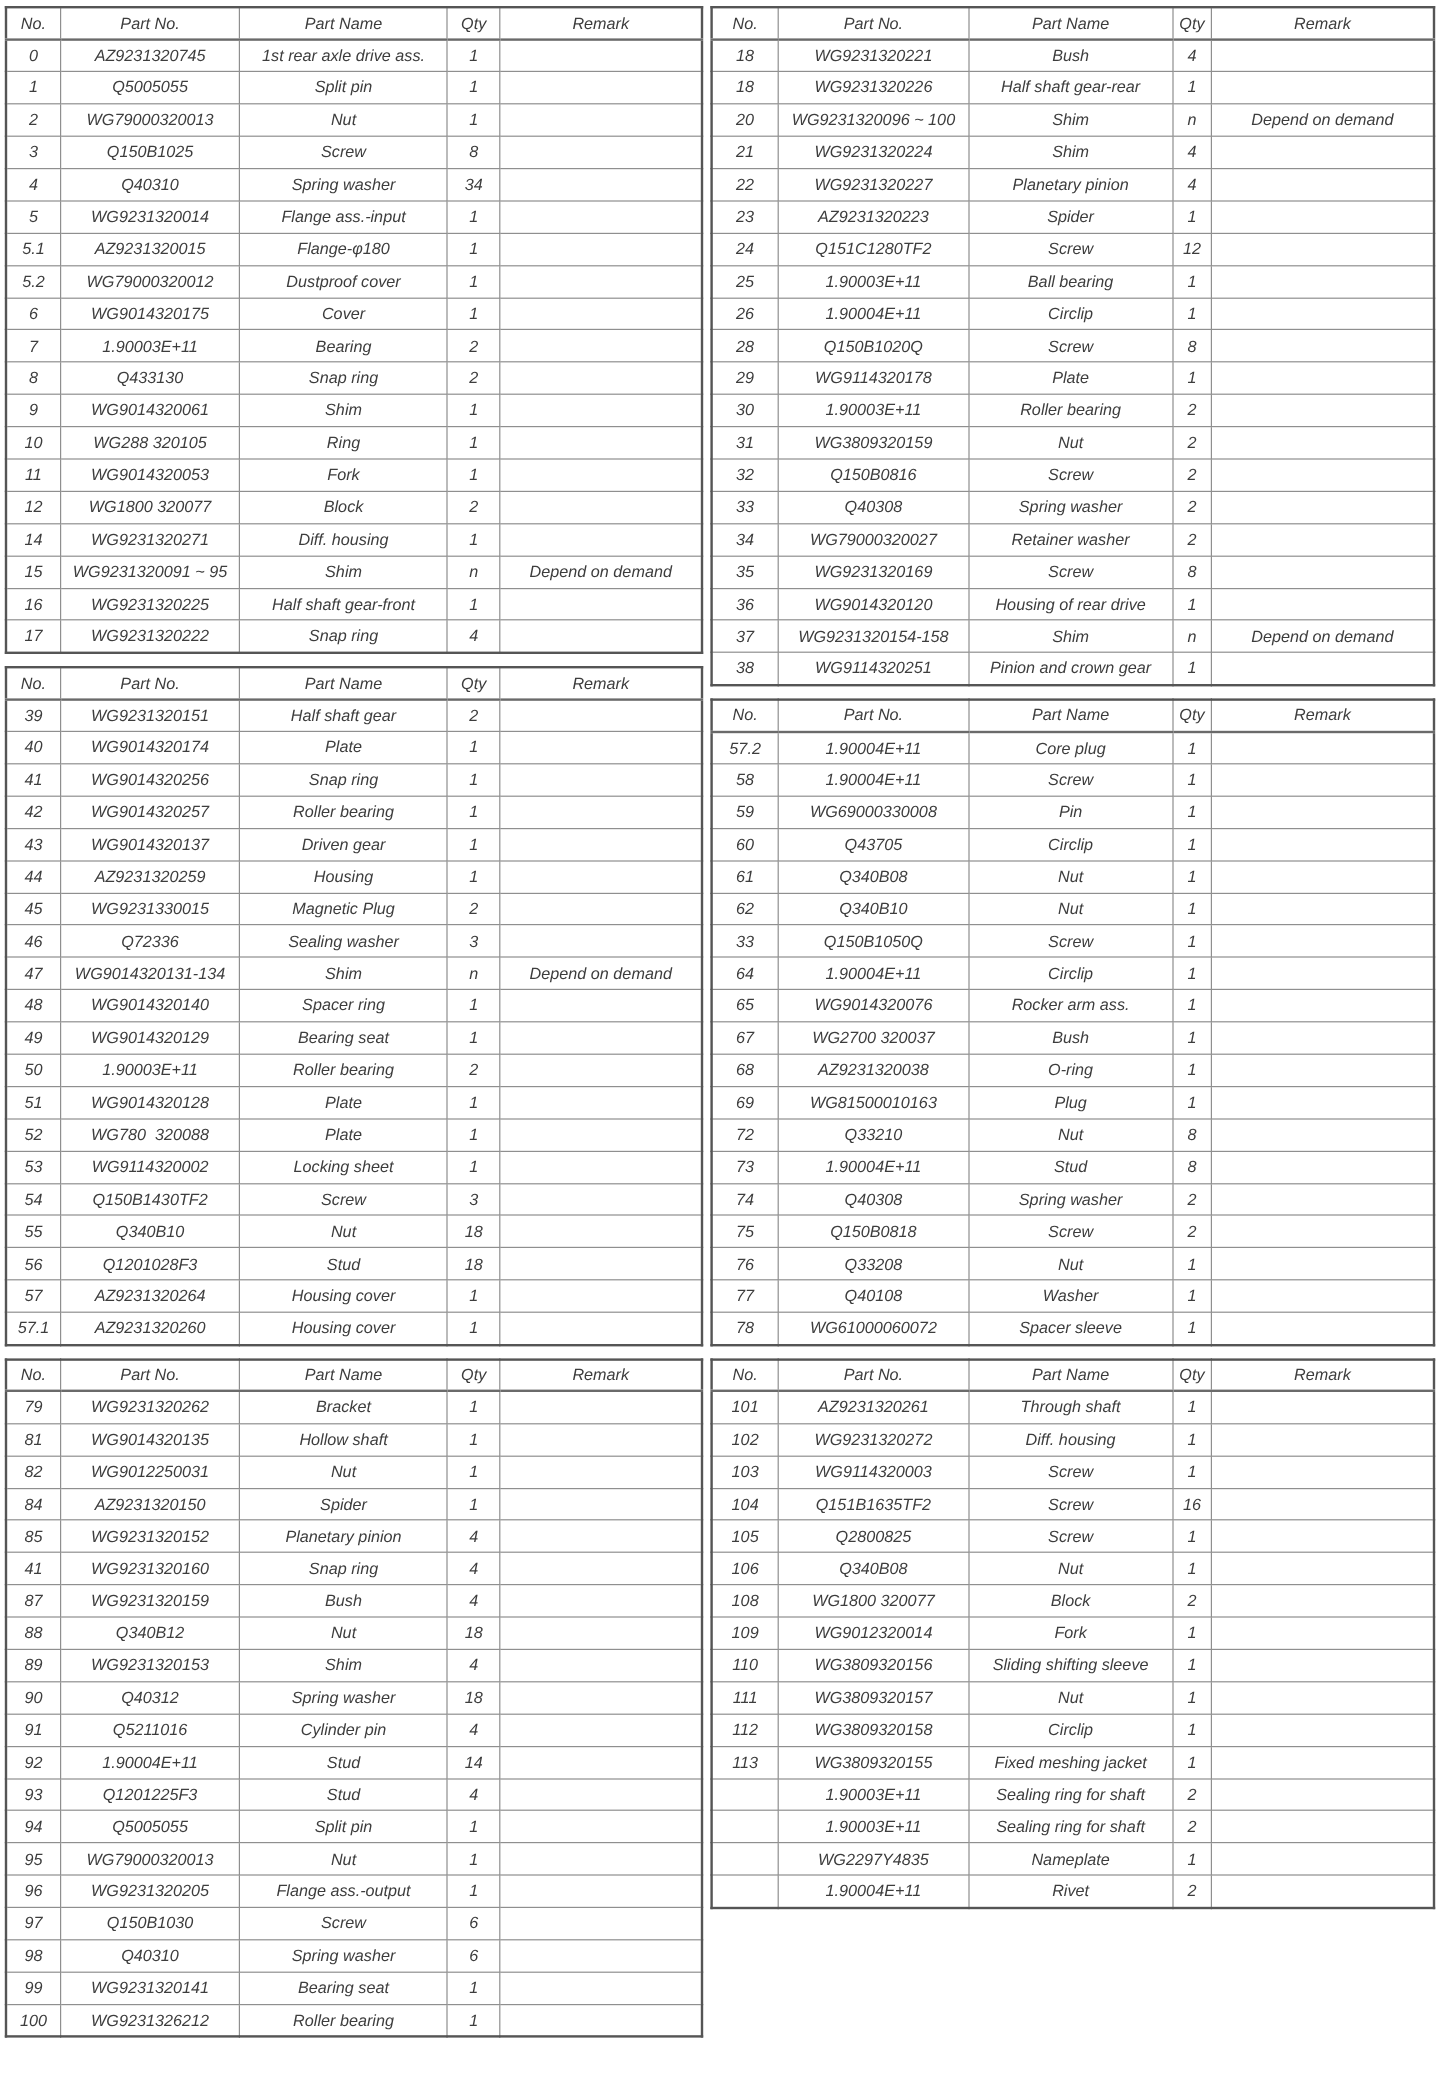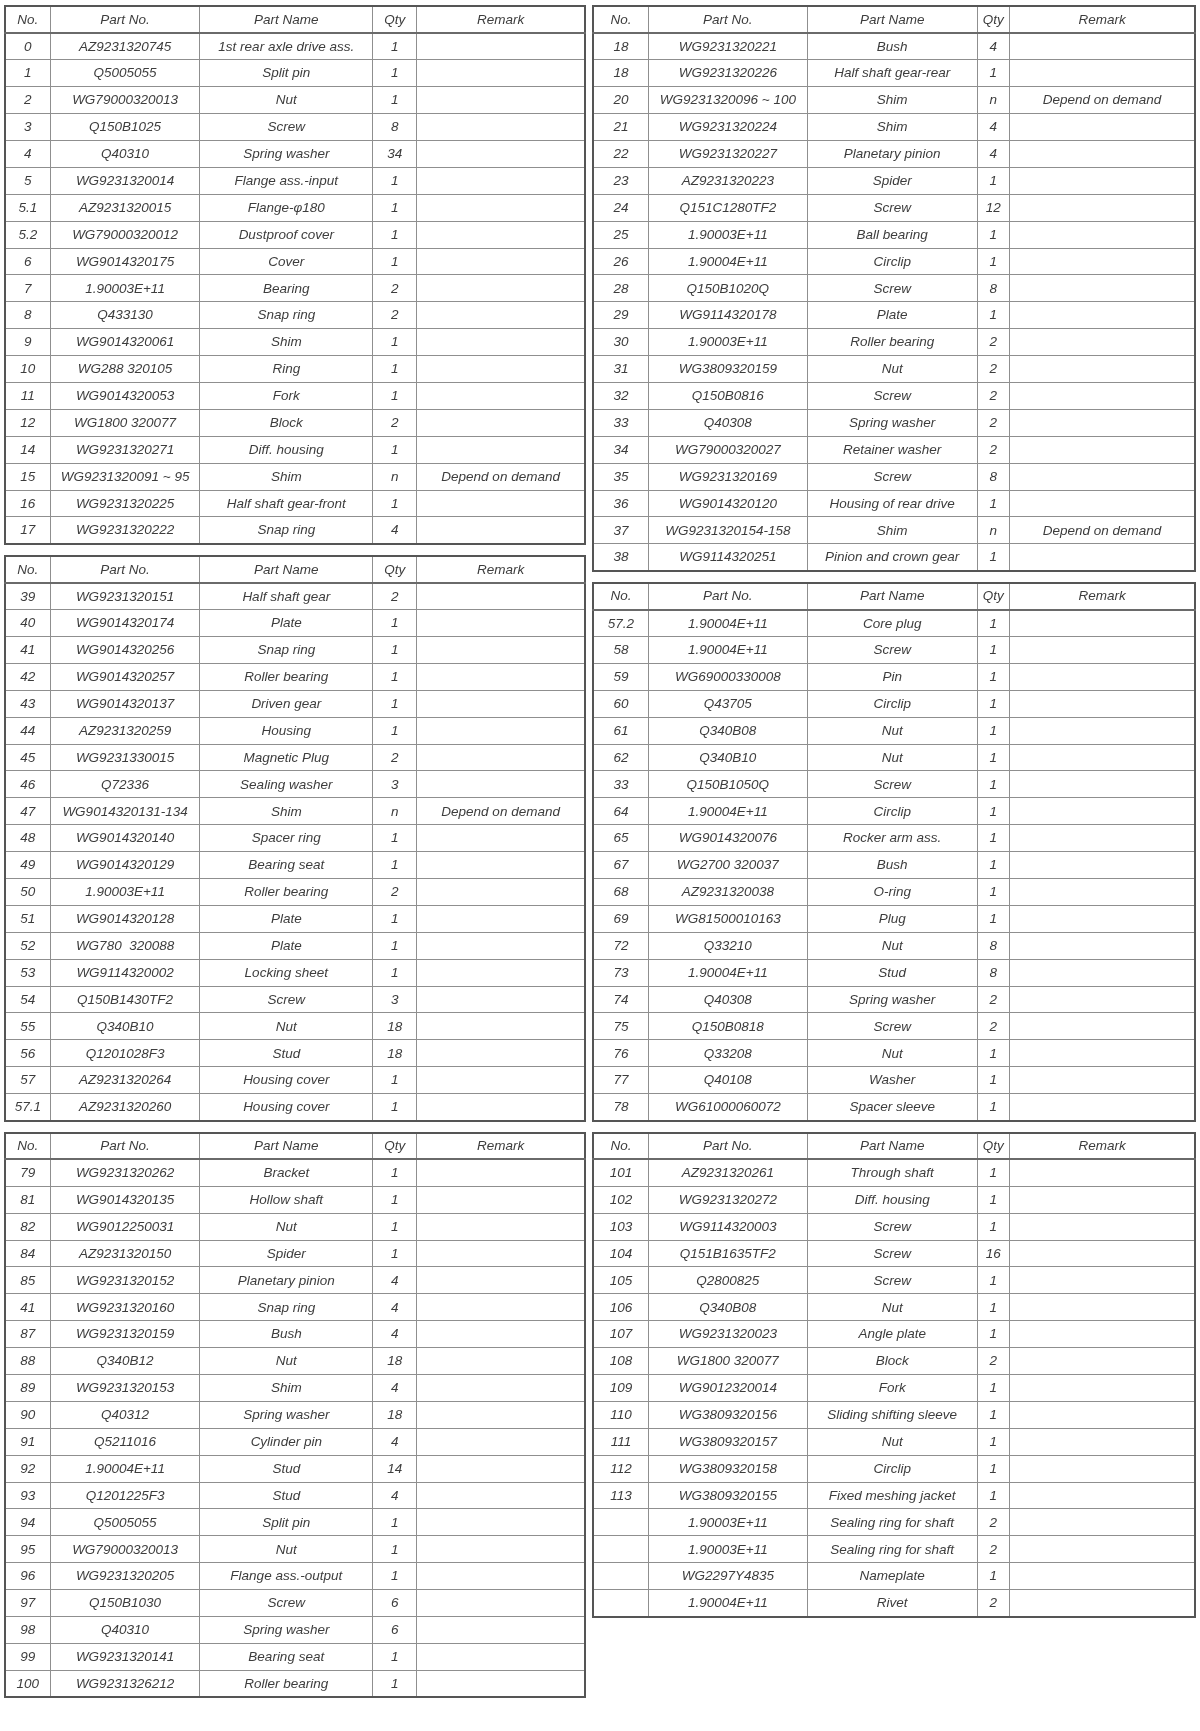--- a/index.html
+++ b/index.html
@@ -854,27 +854,20 @@
             <td></td>
           </tr>
           <tr>
             <td>106</td>
             <td>Q340B08</td>
             <td>Nut</td>
             <td>1</td>
             <td></td>
           </tr>
           <tr>
-            <td>107</td>
-            <td>WG9231320023</td>
-            <td>Angle plate</td>
-            <td>1</td>
-            <td></td>
-          </tr>
-          <tr>
             <td>108</td>
             <td>WG1800 320077</td>
             <td>Block</td>
             <td>2</td>
             <td></td>
           </tr>
           <tr>
             <td>109</td>
             <td>WG9012320014</td>
             <td>Fork</td>

